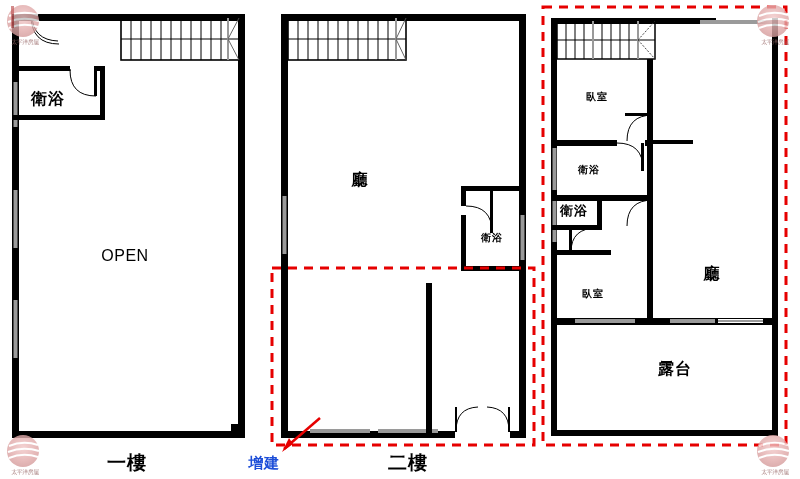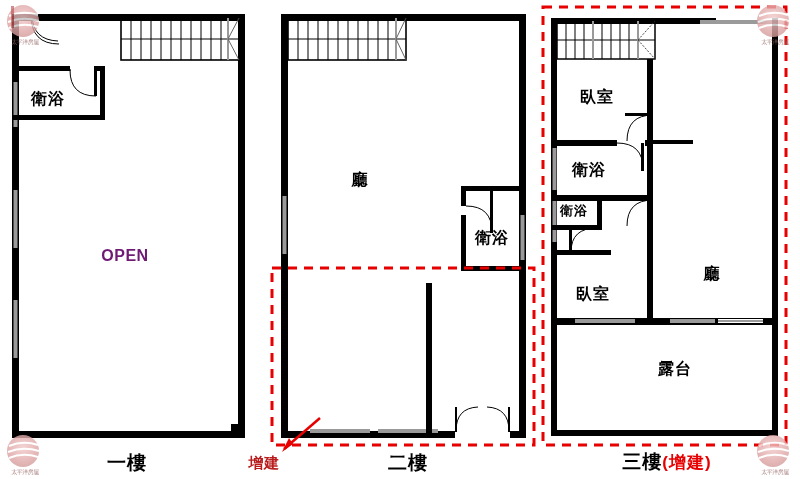--- a/index.html
+++ b/index.html
@@ -28,51 +28,51 @@
     position: absolute;
     font-family: "DejaVu Sans", "Liberation Sans", sans-serif;
     font-weight: bold;
     color: #000000;
     white-space: nowrap;
     letter-spacing: 1px;
     transform: translate(-50%, -50%);
     line-height: 1;
   }
   .rl-16 { font-size: 16px; }
-  .rl-14 { font-size: 16px; }
+  .rl-14 { font-size: 10px; }
   .rl-13 { font-size: 13px; }
   .open-label {
     position: absolute;
     font-family: "Liberation Sans", sans-serif;
-    font-weight: bold;
+    font-weight: normal;
     font-size: 16px;
     letter-spacing: 0.5px;
-    color: #701a75;
+    color: #000000;
     transform: translate(-50%, -50%);
   }
   .floor-caption {
     position: absolute;
-    font-family: Liberation Sans, sans-serif;
+    font-family: Liberation Serif, serif;
     font-weight: bold;
     font-size: 19px;
     color: #000000;
     white-space: nowrap;
     transform: translate(-50%, -50%);
     letter-spacing: 1px;
   }
   .floor-caption .ext {
     color: #e60000;
     font-size: 17px;
   }
   .ext-label {
     position: absolute;
     font-family: "DejaVu Sans", "Liberation Sans", sans-serif;
     font-weight: bold;
     font-size: 15px;
-    color: #b91c1c;
+    color: #1d4ed8;
     white-space: nowrap;
     transform: translate(-50%, -50%);
     letter-spacing: 0.5px;
   }
   .watermark {
     position: absolute;
     width: 46px;
     height: 46px;
     opacity: 0.85;
     pointer-events: none;
@@ -319,23 +319,20 @@
   <div class="room-label rl-14" style="left:593px; top:294px;">臥室</div>
   <div class="room-label rl-16" style="left:712px; top:274px;">廳</div>
   <div class="room-label rl-16" style="left:675px; top:369px;">露台</div>
 
   <div class="floor-caption" style="left:127px; top:463px;">一樓</div>
 
   <div class="ext-label" style="left:264px; top:463px;">增建</div>
 
   <div class="floor-caption" style="left:408px; top:463px;">二樓</div>
 
-  <div class="floor-caption" style="left:667px; top:462px;">
-    <span>三樓</span><span class="ext">(增建)</span>
-  </div>
 
   <div class="watermark" style="left:2px; top:2px;">
     <div class="wm-text">太平洋房屋</div>
   </div>
   <div class="watermark" style="left:752px; top:2px;">
     <div class="wm-text">太平洋房屋</div>
   </div>
   <div class="watermark" style="left:2px; top:432px;">
     <div class="wm-text">太平洋房屋</div>
   </div>

